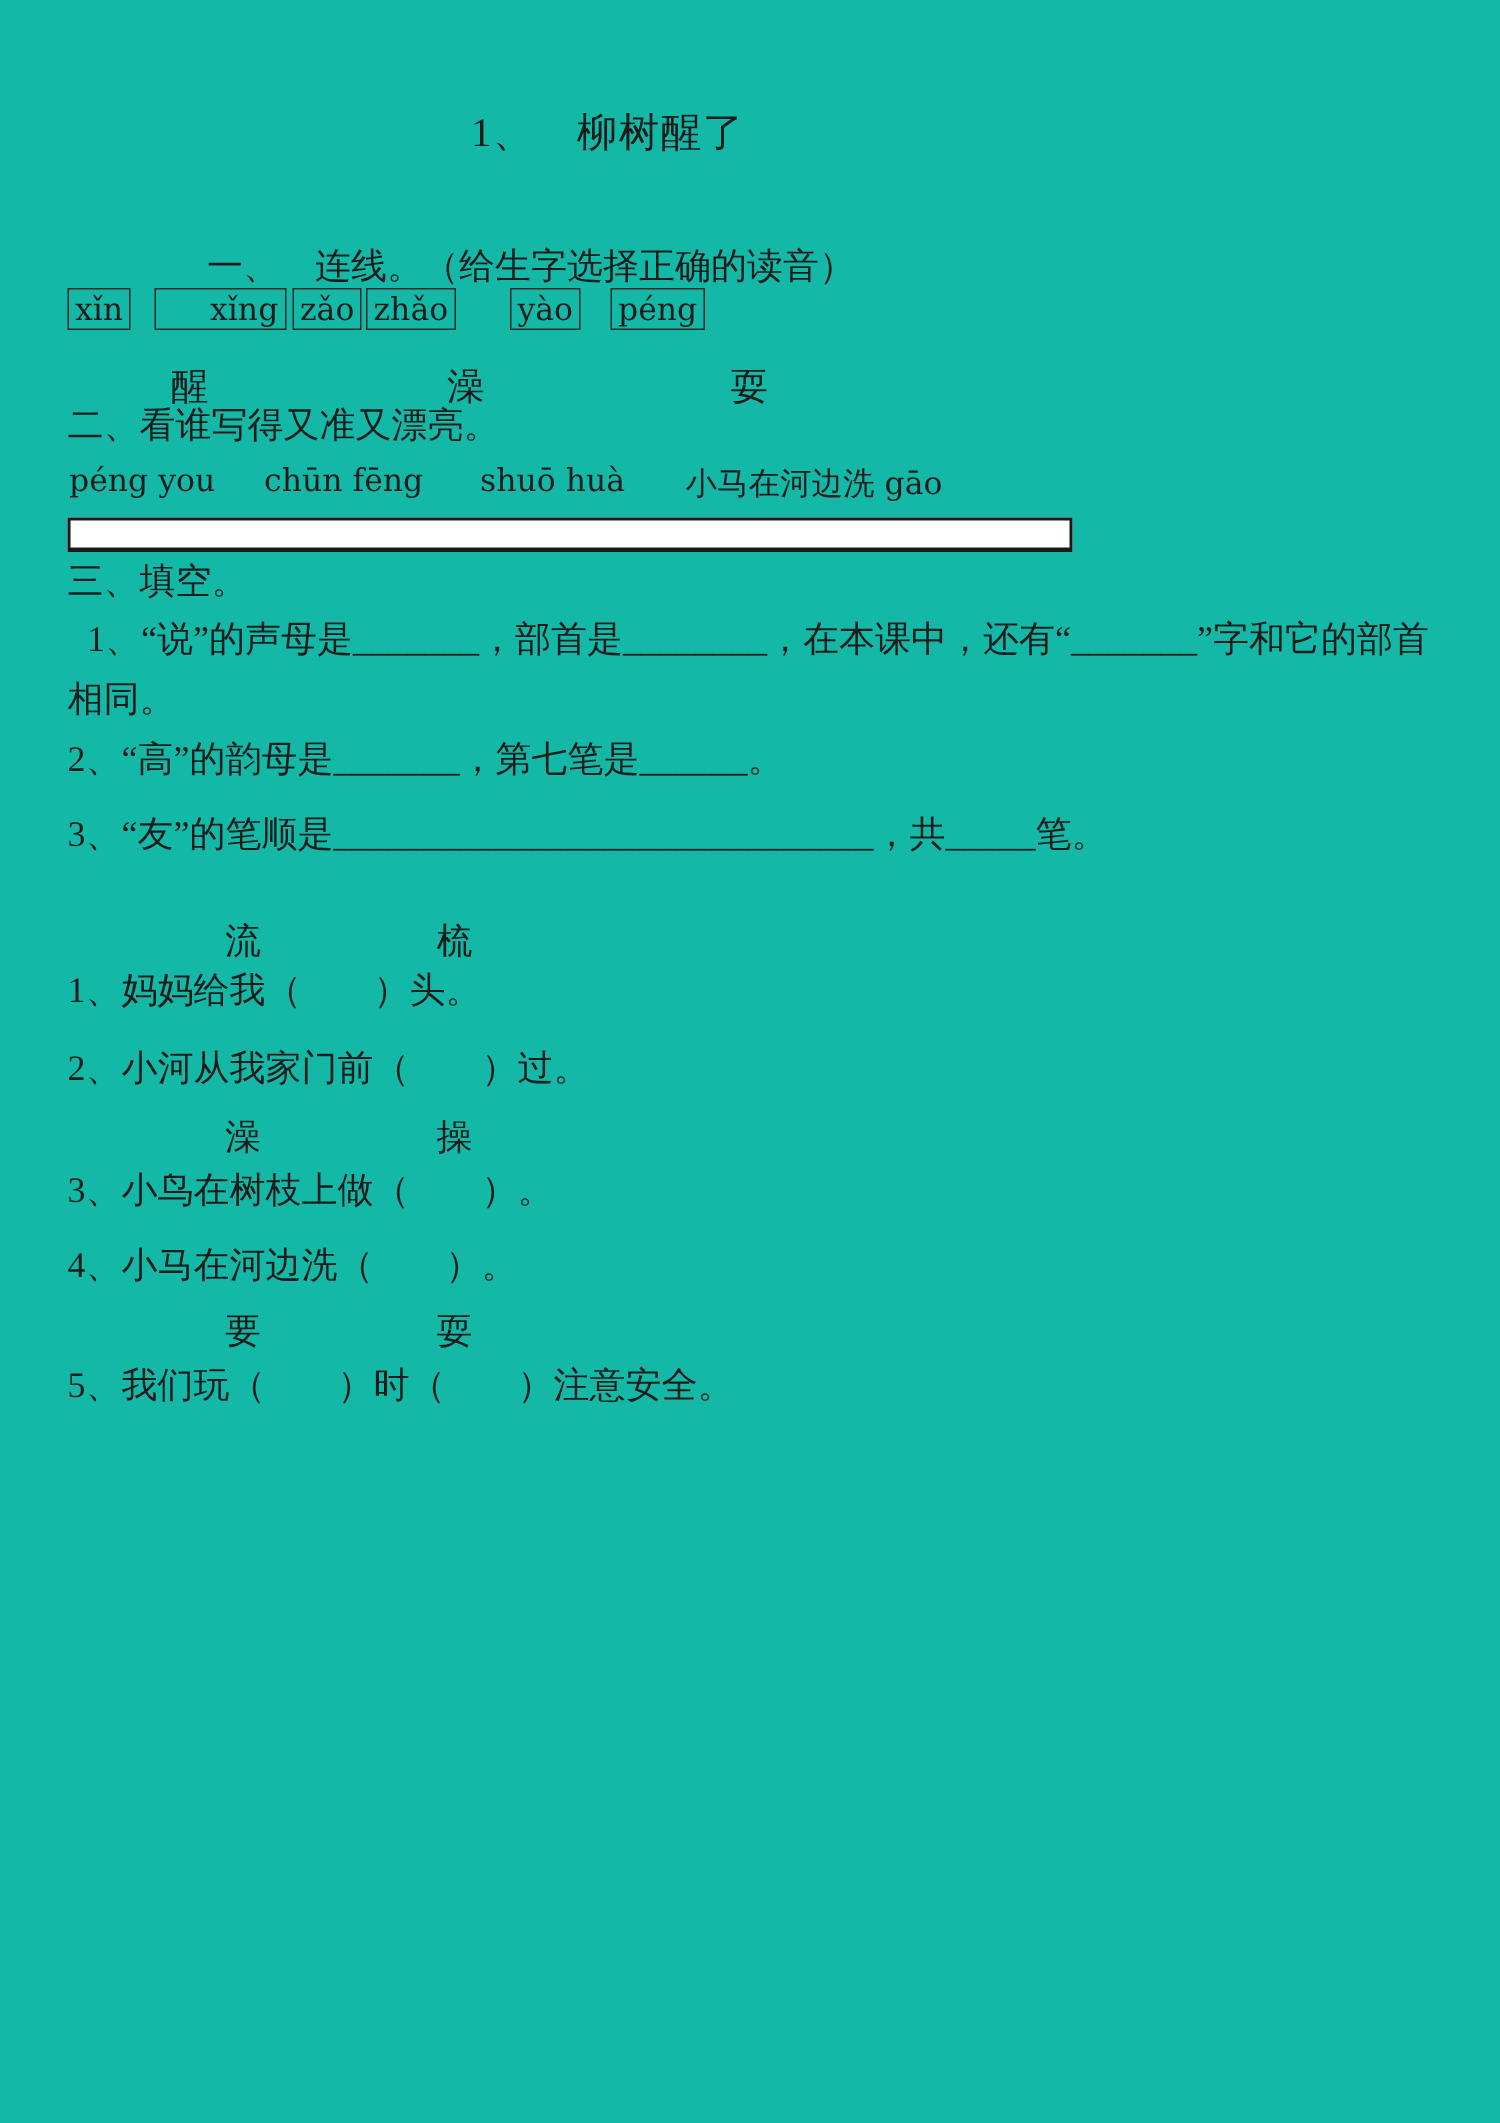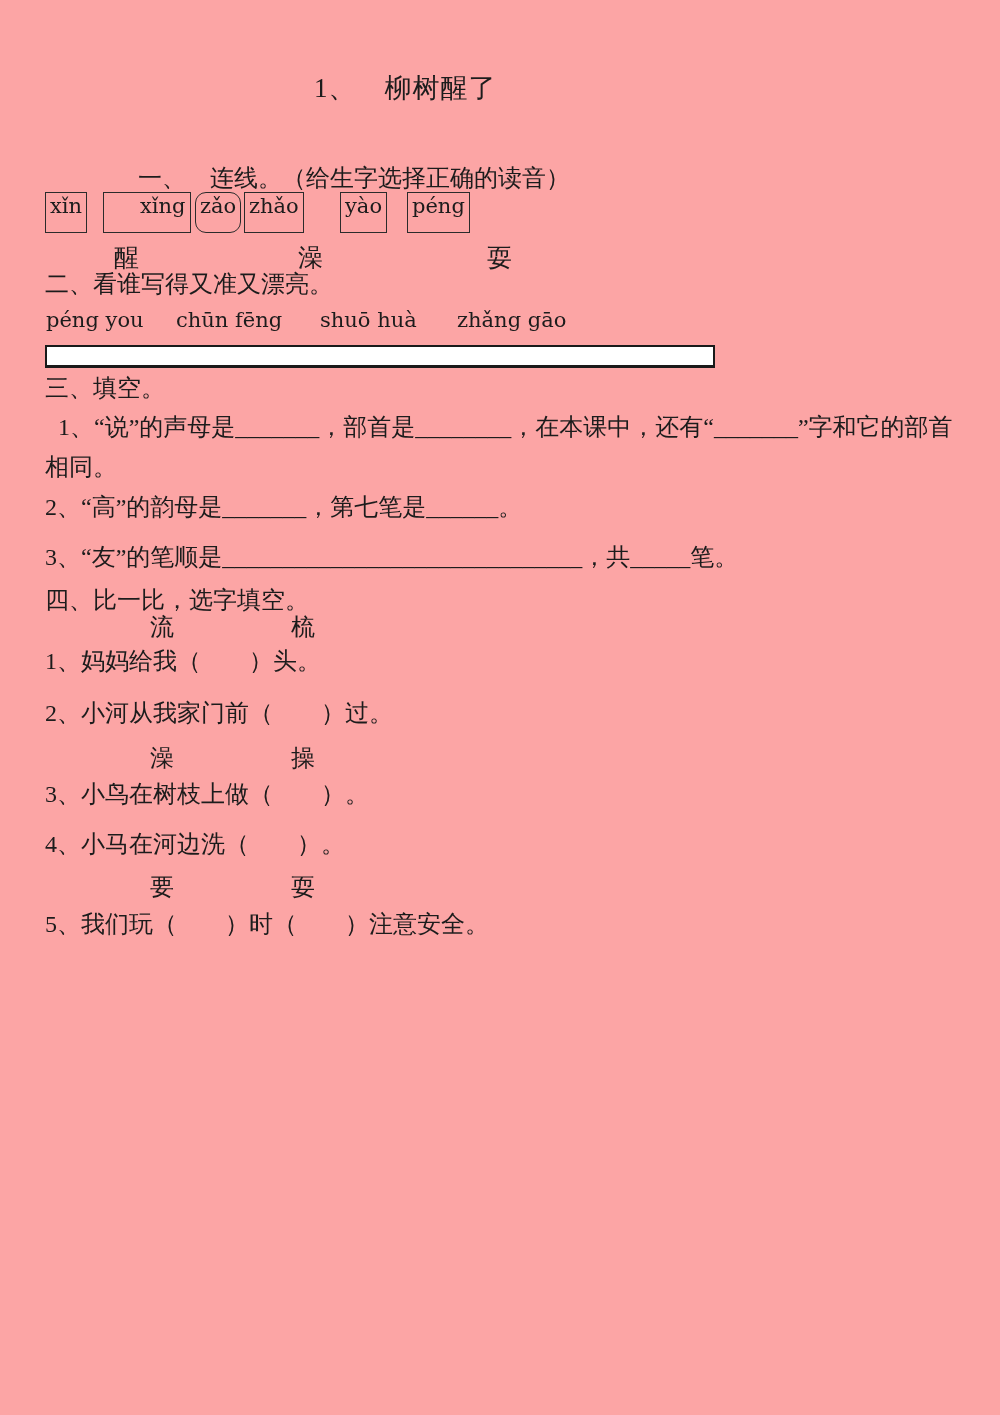--- a/index.html
+++ b/index.html
@@ -1,44 +1,44 @@
 <!DOCTYPE html>
 <html><head>
 <meta charset="utf-8">
 <style>
   * { margin: 0; padding: 0; box-sizing: border-box; }
   html, body { background: #ffffff; }
   .page {
     position: relative;
     width: 1000px;
     height: 1415px;
-    background: #fca5a5;
+    background: #14b8a6;
     color: #1c1c1c;
     font-family: "Liberation Serif", "DejaVu Serif", serif;
     overflow: hidden;
   }
   .abs { position: absolute; white-space: pre; }
   .cn  { font-size: 24px; line-height: 1.25; }
   .title { font-size: 27px; letter-spacing: 1px; }
 
   
   .pinyin-box {
     position: absolute;
     top: 192px;
-    height: 41px;
+    height: 28px;
     line-height: 26px;
     padding: 0 4px;
     border: 1px solid #2b2b2b;
     font-family: "DejaVu Serif", serif;
     font-size: 21px;
     white-space: pre;
   }
   .pb1 { left: 45px; }
   .pb2 { left: 103px; padding-left: 36px; }
-  .pb3 { left: 195px; border-radius: 11px; }
+  .pb3 { left: 195px; }
   .pb4 { left: 244px; }
   .pb5 { left: 340px; }
   .pb6 { left: 407px; }
 
   
   .hanzi { position: absolute; font-size: 25px; white-space: pre; }
   .hz1 { left: 114px; top: 241px; }
   .hz2 { left: 298px; top: 241px; }
   .hz3 { left: 487px; top: 241px; }
 
@@ -109,31 +109,30 @@
 
   <span class="hanzi hz1">醒</span>
   <span class="hanzi hz2">澡</span>
   <span class="hanzi hz3">耍</span>
 
   <div class="abs cn l-sec2">二、看谁写得又准又漂亮。</div>
 
   <span class="pinyin-word pw1">péng you</span>
   <span class="pinyin-word pw2">chūn fēng</span>
   <span class="pinyin-word pw3">shuō huà</span>
-  <span class="pinyin-word pw4">zhǎng gāo</span>
+  <span class="pinyin-word pw4">小马在河边洗 gāo</span>
 
   <div class="write-box"></div>
 
   <div class="abs cn l-sec3">三、填空。</div>
   <div class="abs cn l-q1a">1、“说”的声母是_______，部首是________，在本课中，还有“_______”字和它的部首</div>
   <div class="abs cn l-q1b">相同。</div>
   <div class="abs cn l-q2">2、“高”的韵母是_______，第七笔是______。</div>
   <div class="abs cn l-q3">3、“友”的笔顺是______________________________，共_____笔。</div>
 
-  <div class="abs cn l-sec4">四、比一比，选字填空。</div>
 
   <span class="pair pairA pr1">流</span>
   <span class="pair pairB pr1">梳</span>
 
   <div class="abs cn l-s1">1、妈妈给我（　　）头。</div>
   <div class="abs cn l-s2">2、小河从我家门前（　　）过。</div>
 
   <span class="pair pairA pr2">澡</span>
   <span class="pair pairB pr2">操</span>
 

